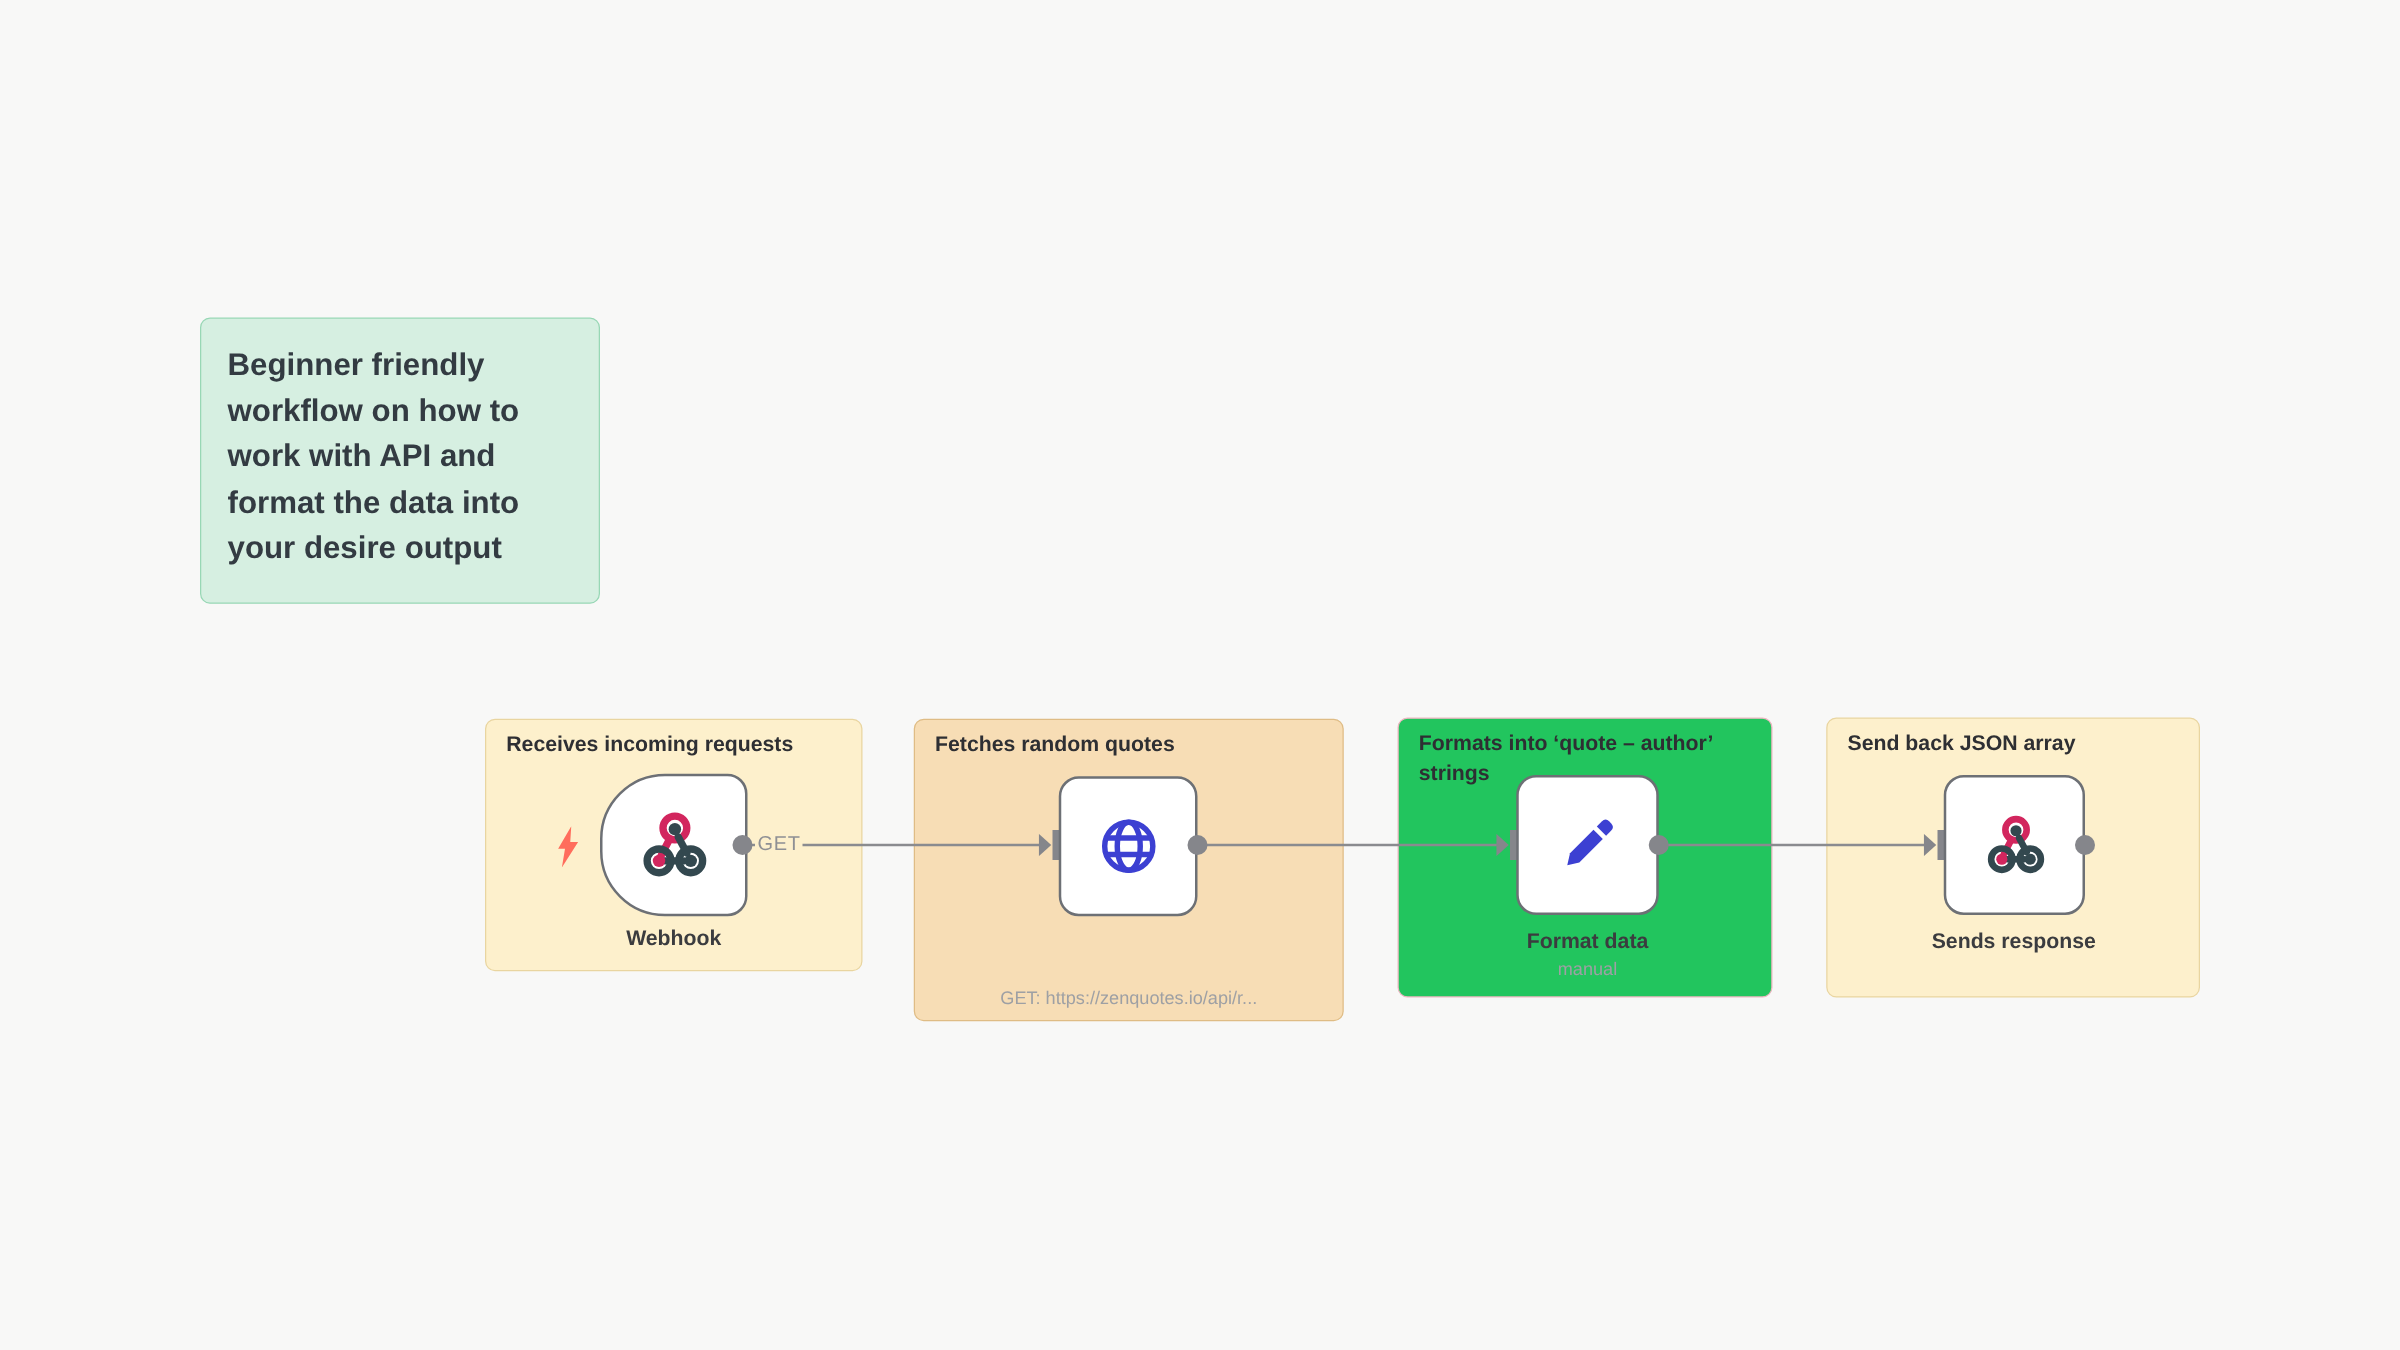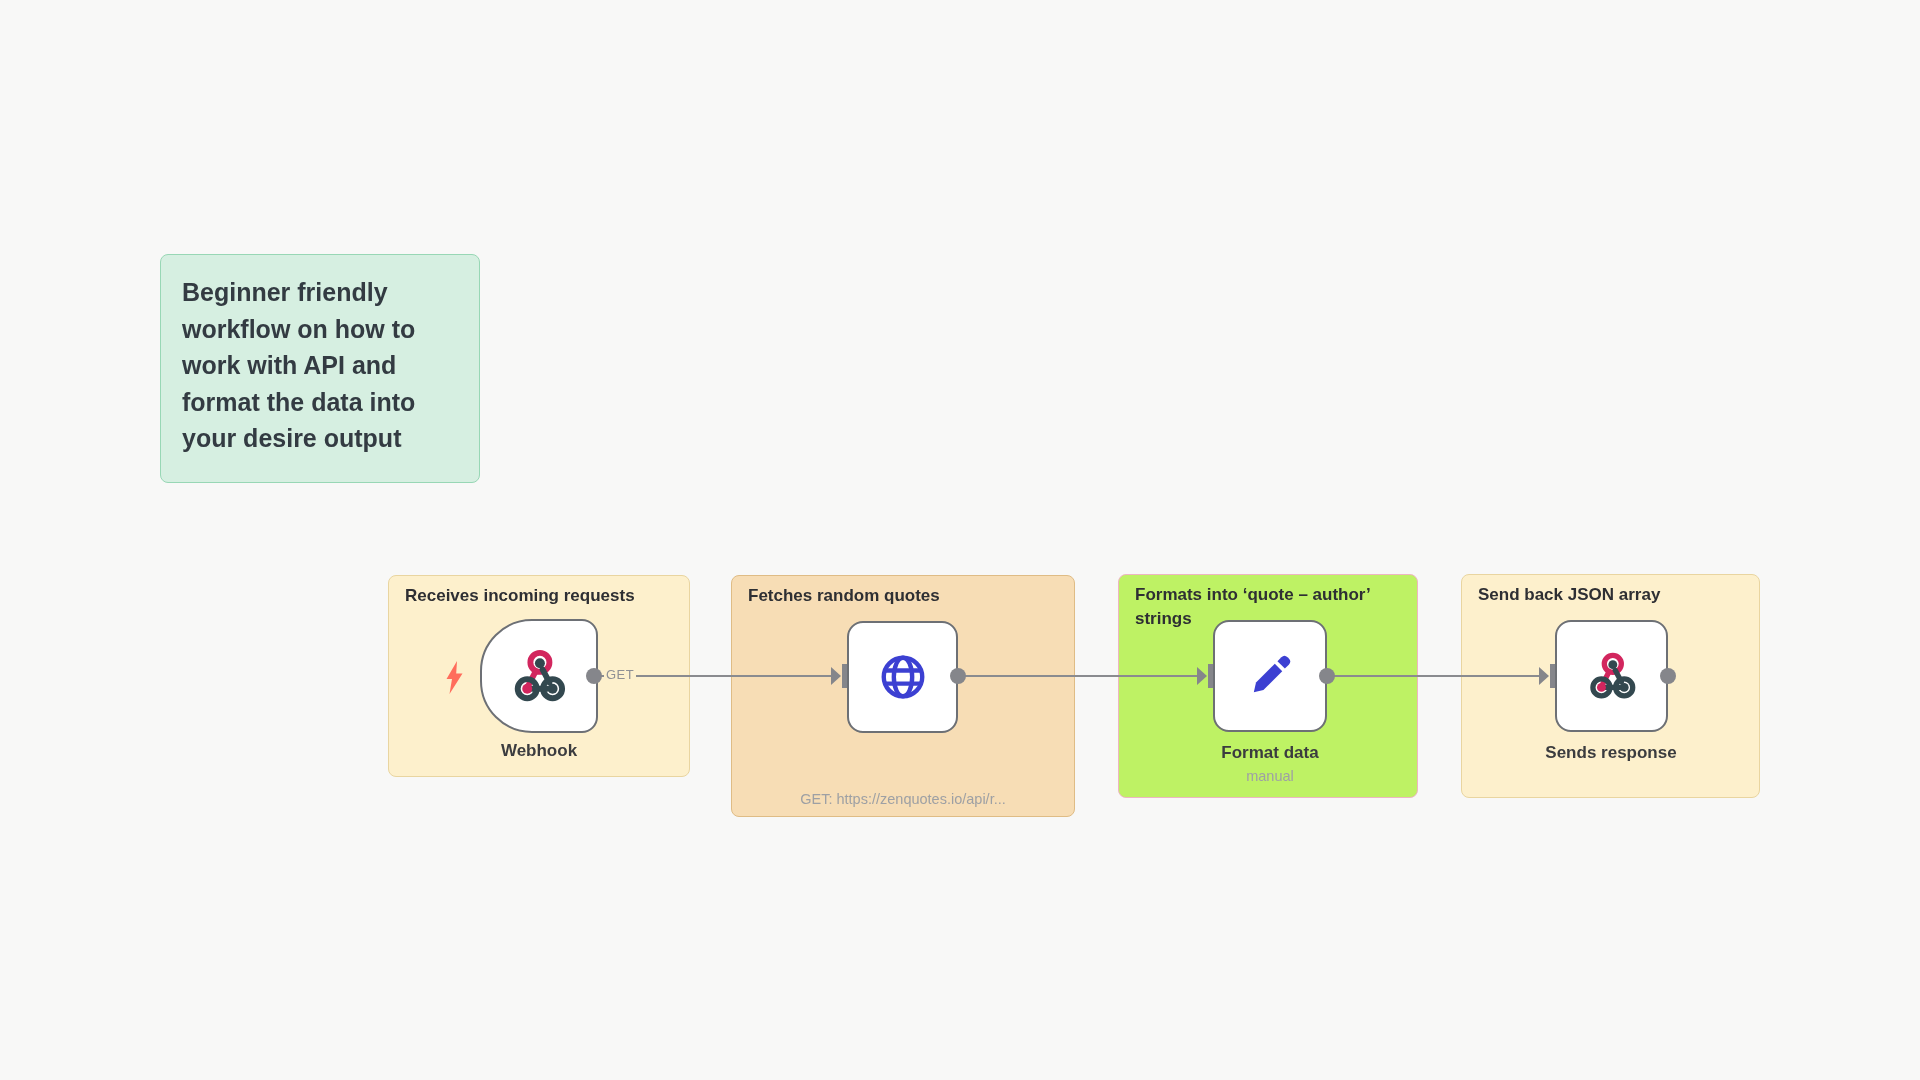--- a/index.html
+++ b/index.html
@@ -14,21 +14,21 @@
 
   
   .note {
     position: absolute;
     border-radius: 8px;
     border: 1px solid transparent;
   }
   .note.green  { background: #d6efe1; border-color: #98d7b5; }
   .note.yellow { background: #fdf0cc; border-color: #e9d5a0; }
   .note.orange { background: #f7ddb5; border-color: #dfbc85; }
-  .note.pink   { background: #bef264; border-color: #eeb6c1; }
+  .note.pink   { background: #22c55e; border-color: #eeb6c1; }
 
   .note-title {
     padding: 8px 16px;
     font-size: 17px;
     line-height: 24px;
     font-weight: 700;
     color: #2e2f33;
     white-space: pre-line;
   }
   .note-big-text {
@@ -43,21 +43,21 @@
   
   .conn {
     position: absolute;
     top: 675px;
     height: 2px;
     background: #8a8b8f;
   }
   .conn-label {
     position: absolute;
     top: 667px;
-    font-size: 13px;
+    font-size: 16px;
     color: #8f9094;
     background: #fdf0cc;
     padding: 0 2px;
     letter-spacing: 0.5px;
   }
   .out-dot {
     position: absolute;
     width: 16px; height: 16px;
     border-radius: 50%;
     background: #85868b;

